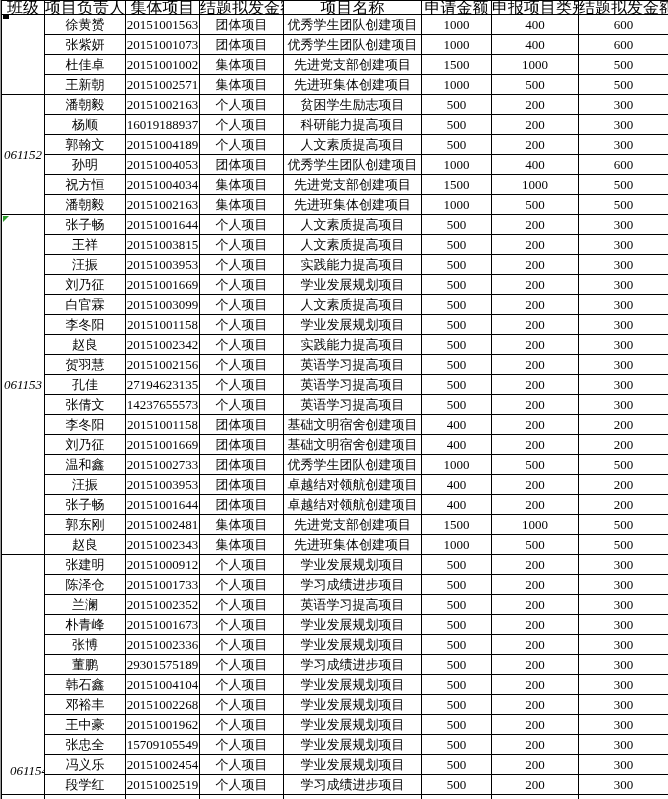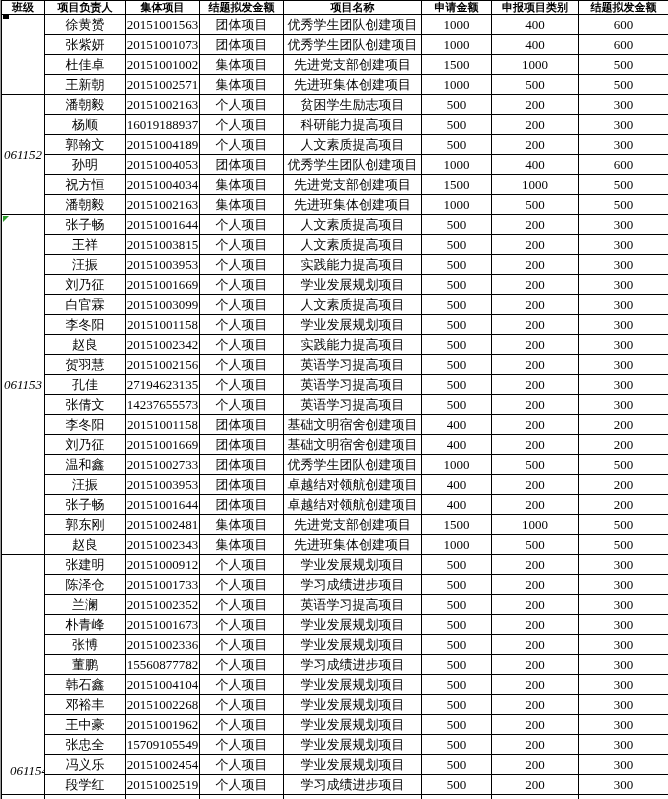--- a/index.html
+++ b/index.html
@@ -21,23 +21,23 @@
   .grid th, .grid td {
     border: 1px solid #000;
     text-align: center;
     vertical-align: middle;
     overflow: hidden;
     white-space: nowrap;
     padding: 0;
   }
   .grid thead th {
     height: 14px;
-    font-size: 11px;
+    font-size: 16px;
     line-height: 13px;
-    font-weight: bold;
+    font-weight: normal;
   }
   .grid tbody td {
     height: 20px;
     font-size: 13px;
     line-height: 19px;
   }
   td.class-cell {
     position: relative;
     font-size: 12px;
     vertical-align: middle;
@@ -382,21 +382,21 @@
           <td>张博</td>
           <td>20151002336</td>
           <td>个人项目</td>
           <td>学业发展规划项目</td>
           <td>500</td>
           <td>200</td>
           <td>300</td>
         </tr>
         <tr>
           <td>董鹏</td>
-          <td>15560877782</td>
+          <td>29301575189</td>
           <td>个人项目</td>
           <td>学习成绩进步项目</td>
           <td>500</td>
           <td>200</td>
           <td>300</td>
         </tr>
         <tr>
           <td>韩石鑫</td>
           <td>20151004104</td>
           <td>个人项目</td>

